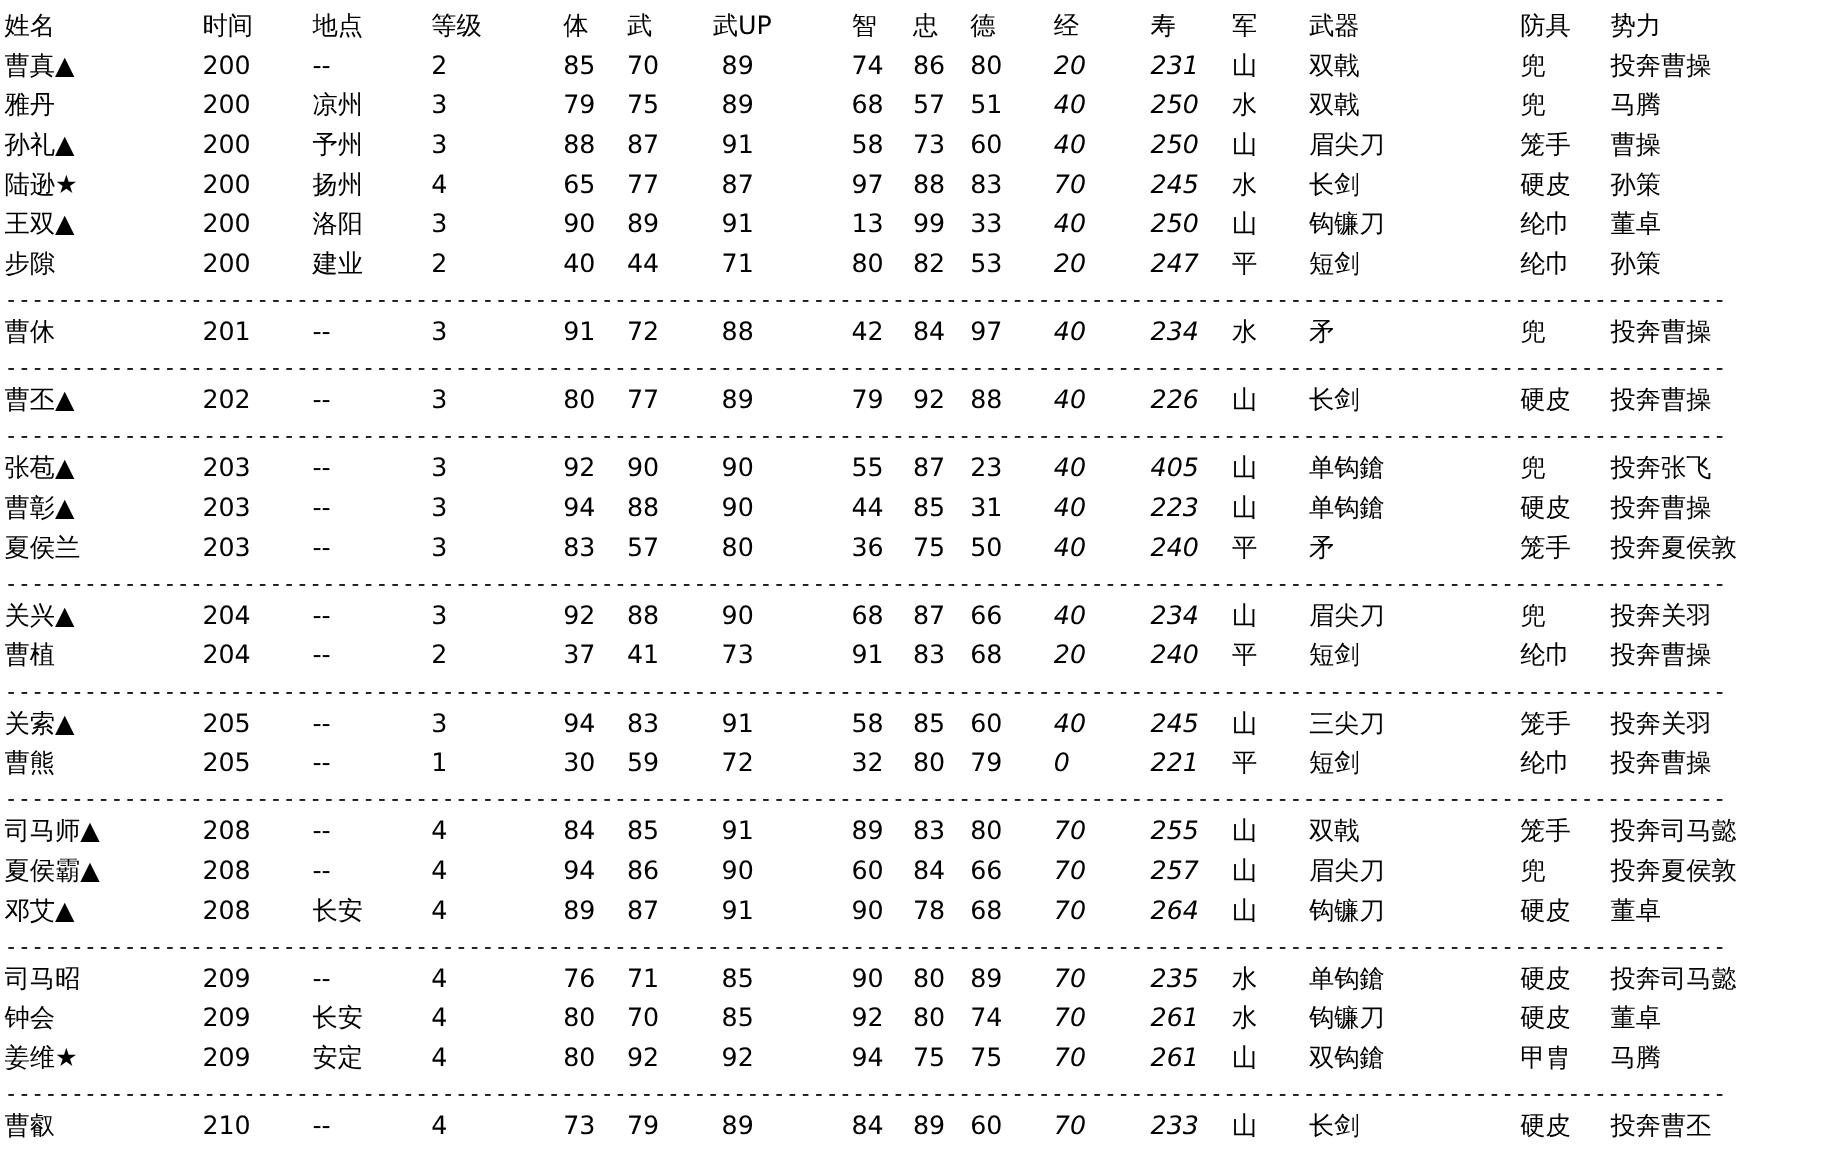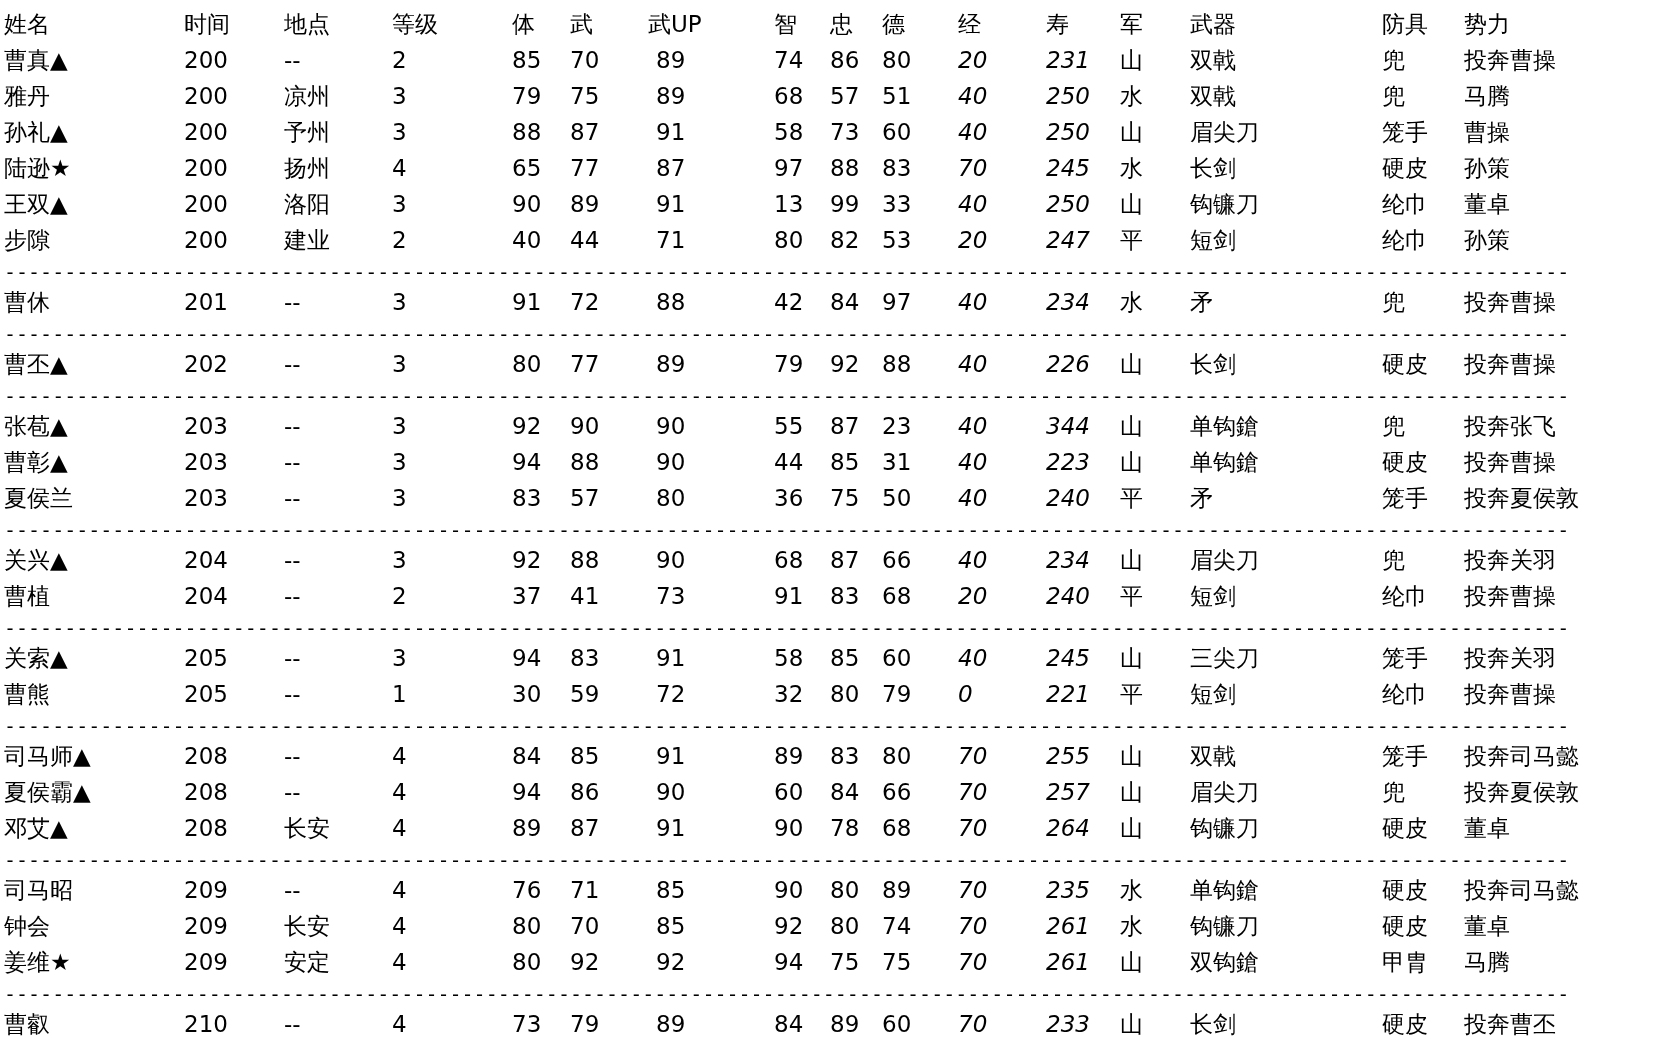--- a/index.html
+++ b/index.html
@@ -288,21 +288,21 @@
           <td>203</td>
           <td>--</td>
           <td>3</td>
           <td class="body">92</td>
           <td class="power">90</td>
           <td class="powerup">90</td>
           <td class="intel">55</td>
           <td class="loyal">87</td>
           <td class="virt">23</td>
           <td class="exper">40</td>
-          <td class="lifes">344</td>
+          <td class="lifes">405</td>
           <td>山</td>
           <td>单钩鎗</td>
           <td>兜</td>
           <td>投奔张飞</td>
         </tr>
         <tr>
           <td>曹彰▲</td>
           <td>203</td>
           <td>--</td>
           <td>3</td>

